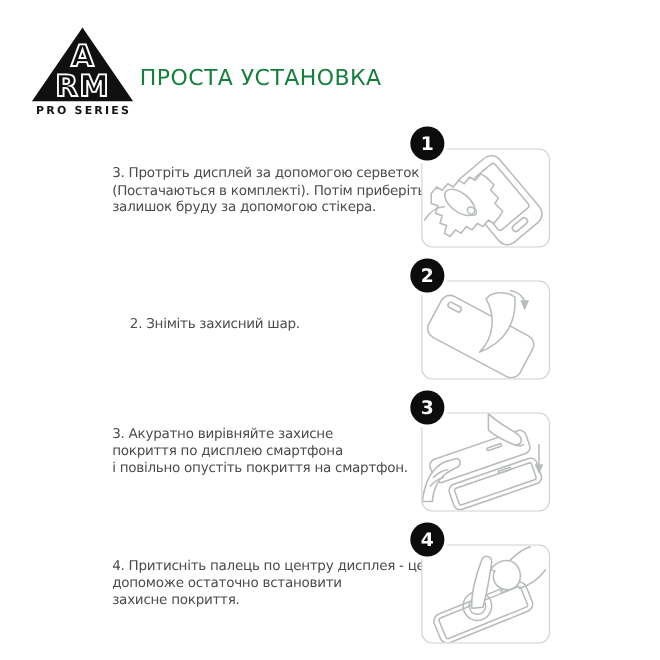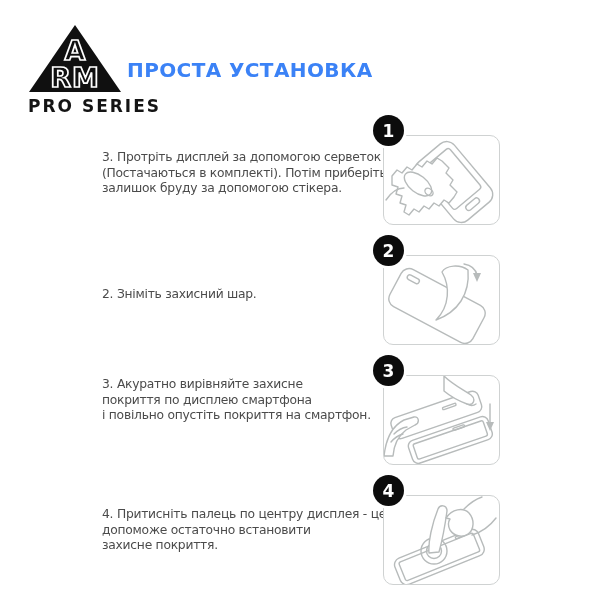--- a/index.html
+++ b/index.html
@@ -4,34 +4,34 @@
 <style>
   html,body{margin:0;padding:0;background:#fff;}
   .page{
     position:relative;width:600px;height:600px;background:#ffffff;overflow:hidden;
     font-family:"DejaVu Sans","Liberation Sans",sans-serif;
   }
   
   .logo{position:absolute;left:28px;top:24px;width:96px;}
   .logo svg{display:block;}
   .logo-series{
-    margin-top:2px;text-align:center;font-weight:bold;font-size:17px;
+    margin-top:2px;text-align:center;font-weight:bold;font-size:10px;
     letter-spacing:2px;color:#141414;white-space:nowrap;
   }
   
   .title{
-    position:absolute;left:127px;top:58px;font-size:20px;font-weight:700;
-    color:#3b82f6;letter-spacing:0.4px;white-space:nowrap;text-align:center;
+    position:absolute;left:127px;top:58px;font-size:20px;font-weight:400;
+    color:#15803d;letter-spacing:0.4px;white-space:nowrap;text-align:center;
   }
   
   .step-text{
     position:absolute;left:102px;width:300px;font-size:12.3px;line-height:15.5px;
     color:#4b4b4b;letter-spacing:-0.25px;white-space:pre;
   }
-  .st1{top:150px;} .st2{top:287px;} .st3{top:377px;} .st4{top:507px;}
+  .st1{top:150px;} .st2{top:287px;margin-left:16px;} .st3{top:387px;} .st4{top:507px;}
   
   .illus{position:absolute;left:370px;width:132px;height:114px;}
   .il1{top:112px;} .il2{top:232px;} .il3{top:352px;} .il4{top:472px;}
   .frame{
     position:absolute;left:13px;top:23px;width:115px;height:88px;
     border:1.4px solid #cfd2d2;border-radius:10px;background:#fff;
   }
   .frame svg{position:absolute;left:0;top:0;width:100%;height:100%;}
   .badge{
     position:absolute;left:3px;top:3px;width:31px;height:31px;border-radius:50%;

